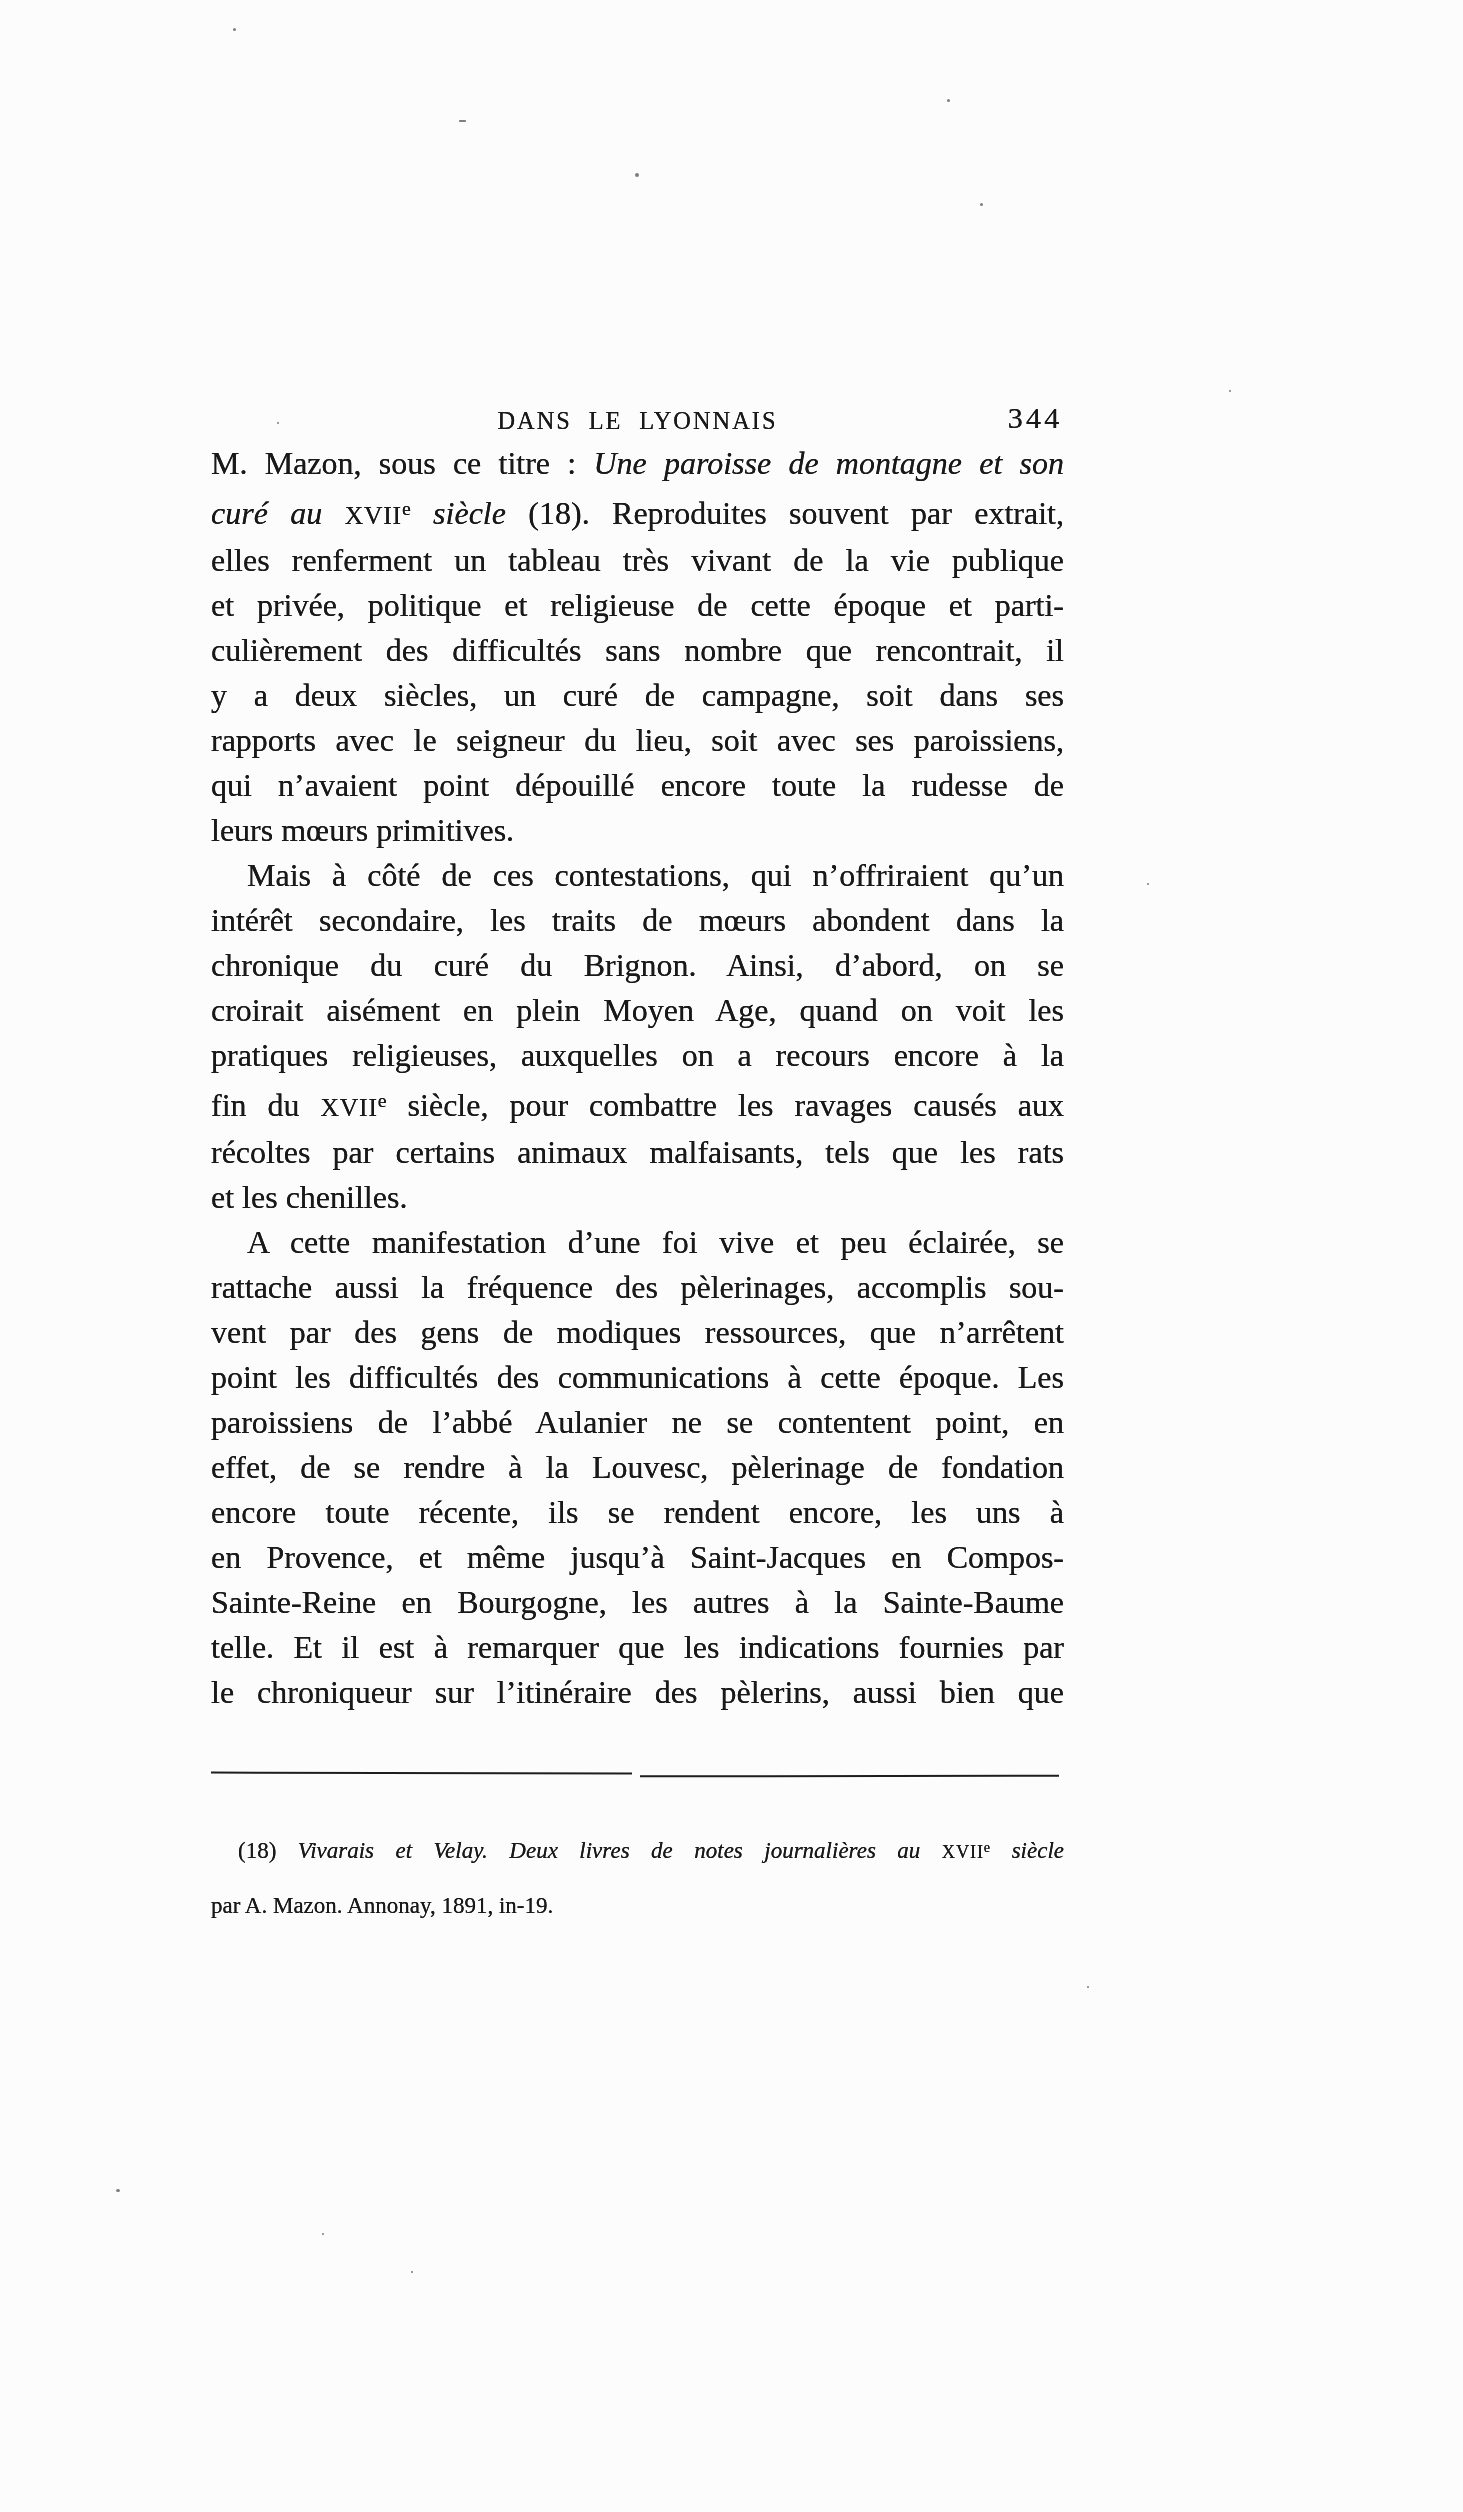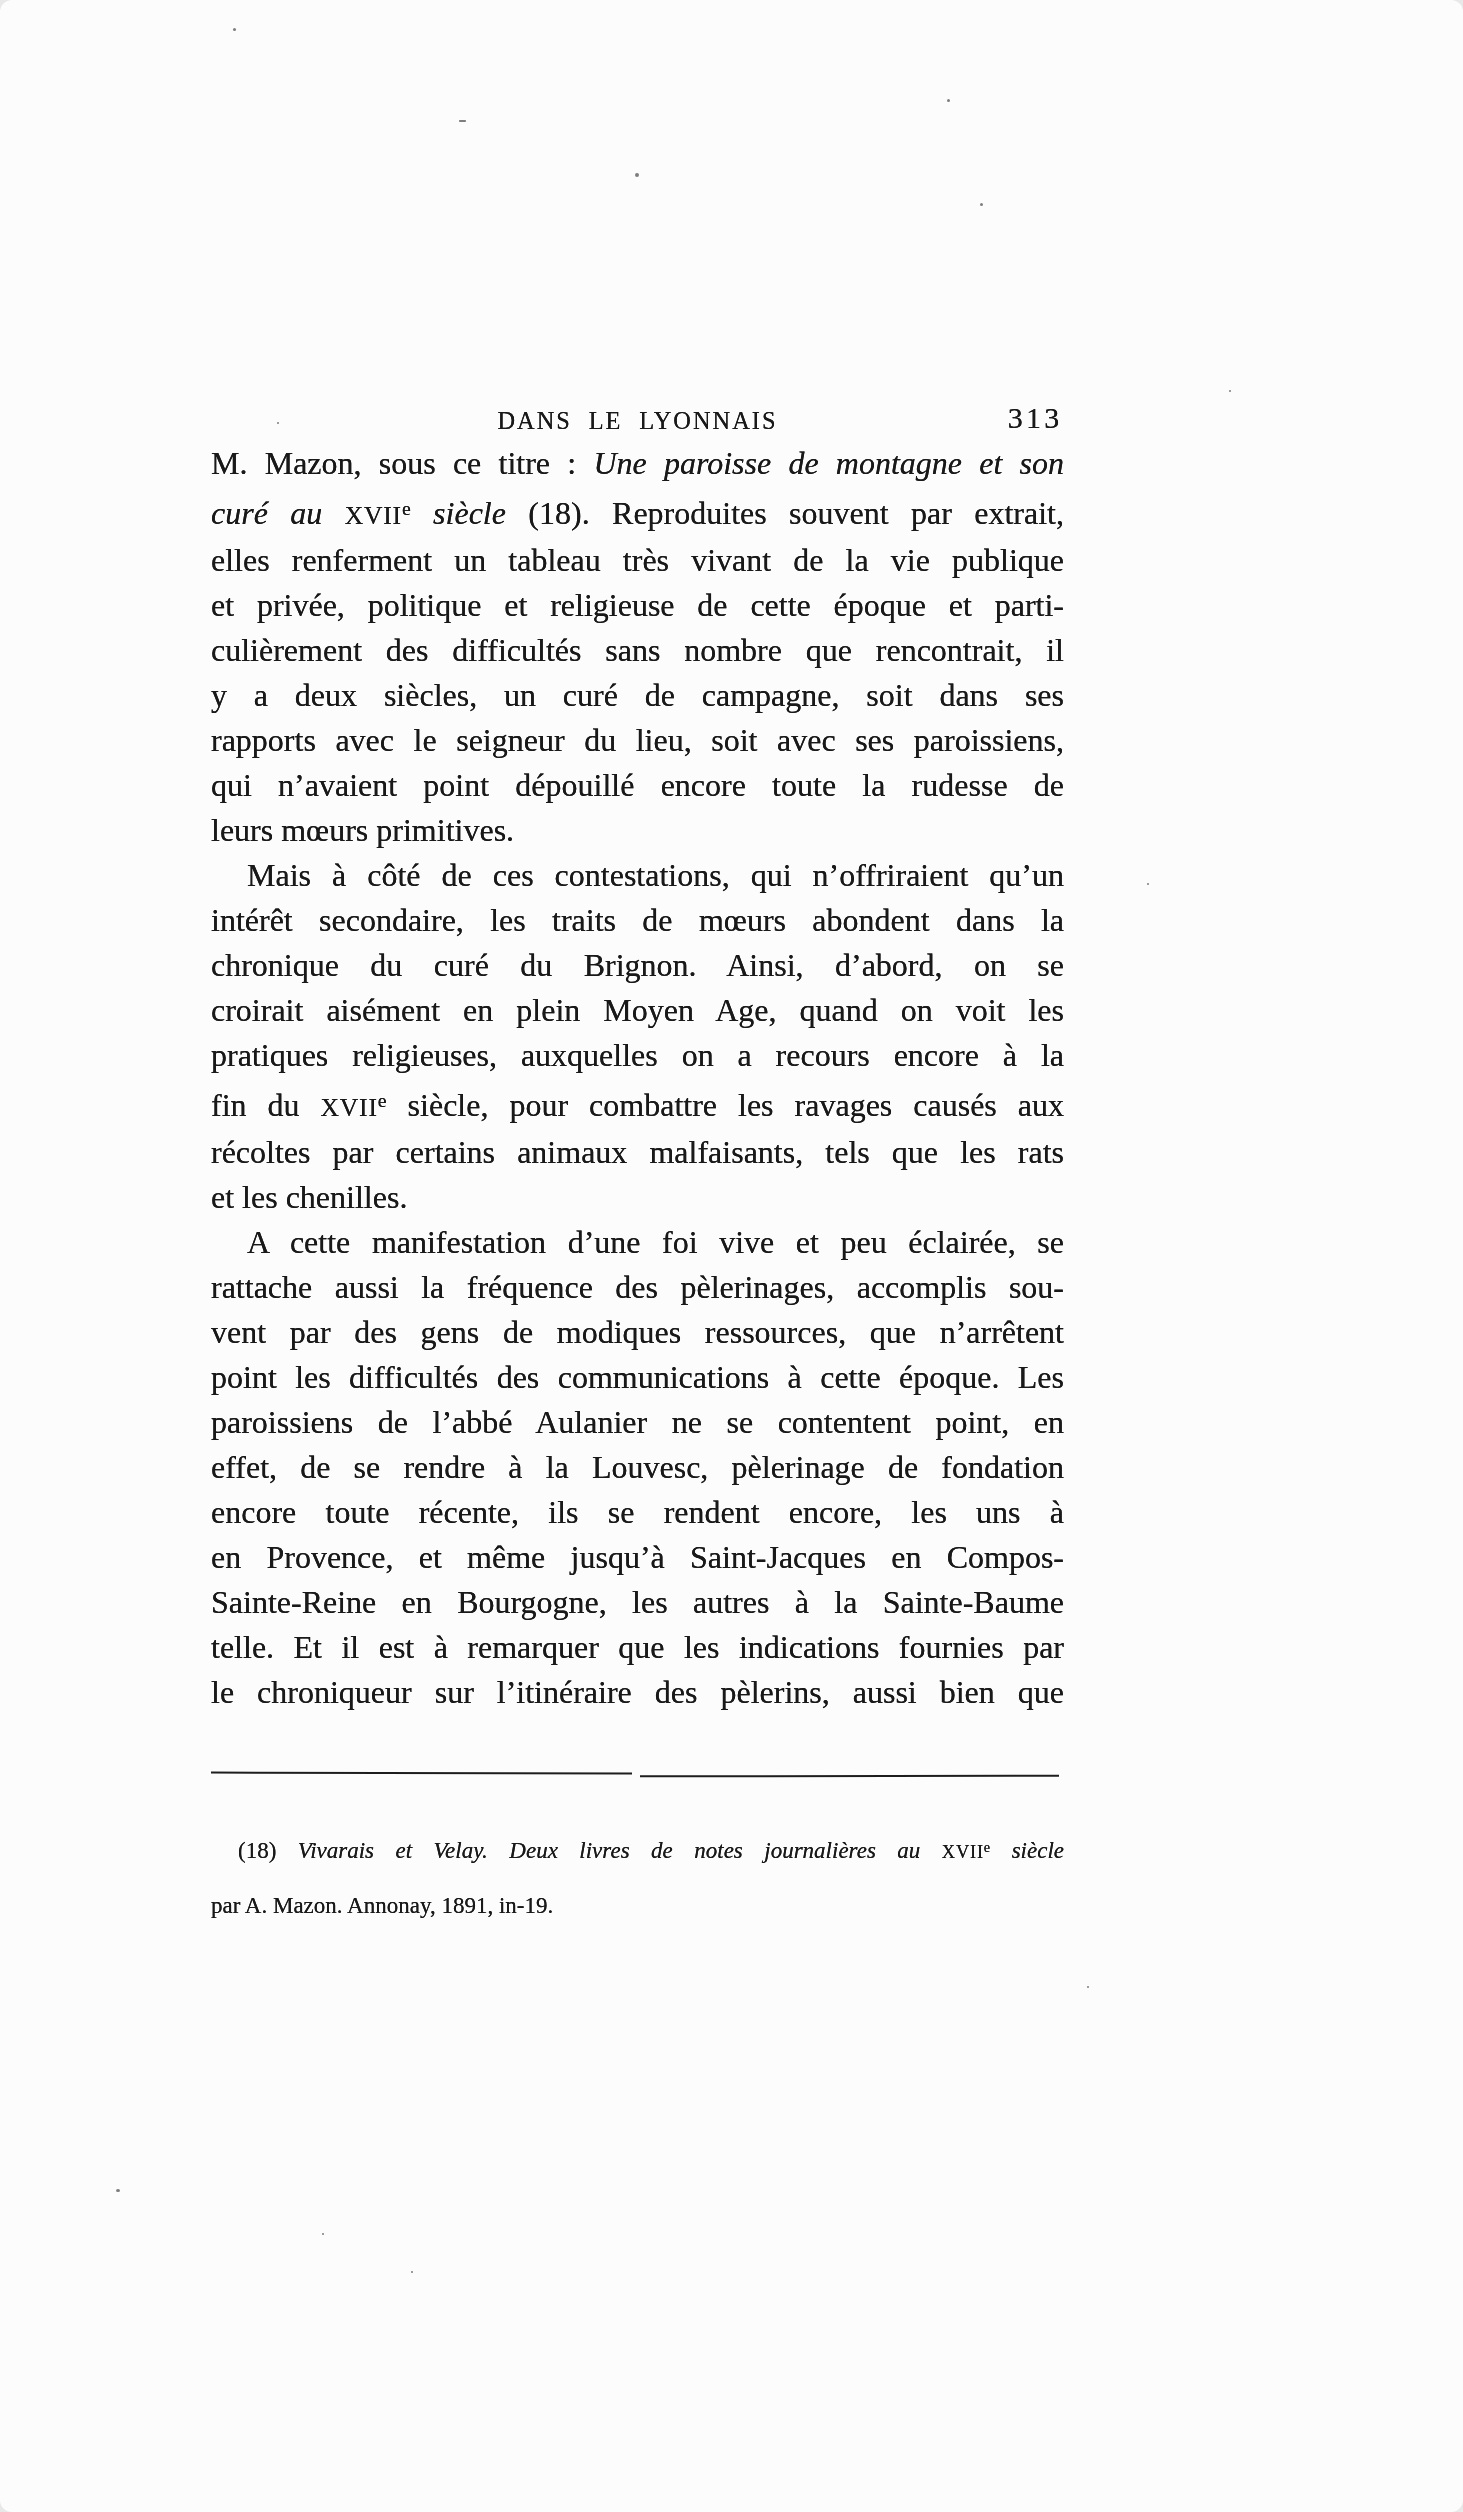--- a/index.html
+++ b/index.html
@@ -3,21 +3,20 @@
 <meta charset="utf-8">
 <style>
   html,body{margin:0;padding:0;background:#e8e8e8;}
   .page{
     position:relative;
     width:1463px;height:2512px;
     background:#fcfcfc;
     font-family:"Liberation Serif","DejaVu Serif",serif;
     color:#191919;
     overflow:hidden;
-    border-radius:12px;
   }
   
   .header{position:absolute;left:211px;top:399px;width:853px;height:55px;}
   .header-title{
     position:absolute;left:50%;top:7.9px;transform:translateX(-50%);
     font-size:24.4px;letter-spacing:2px;word-spacing:8.7px;white-space:nowrap;
     text-shadow:0 0 0.4px currentColor;
   }
   .page-number{
     position:absolute;right:1.6px;top:1.6px;
@@ -50,21 +49,21 @@
   
   .speck{position:absolute;background:#3a3a3a;border-radius:50%;opacity:.65;}
 </style>
 </head>
 <body>
 
 <div class="page">
 
   <div class="header">
     <span class="header-title">DANS LE LYONNAIS</span>
-    <span class="page-number">313</span>
+    <span class="page-number">344</span>
   </div>
 
   <div class="body-text">
       <div>
         <div class="line"><span>M. Mazon, sous ce titre : </span><span class="st-i">Une paroisse de montagne et son</span></div>
         <div class="line"><span class="st-i">curé au </span><span class="st-sc">XVII</span><span class="st-sup">e</span><span> </span><span class="st-i">siècle</span><span> (18). Reproduites souvent par extrait,</span></div>
         <div class="line"><span>elles renferment un tableau très vivant de la vie publique</span></div>
         <div class="line"><span>et privée, politique et religieuse de cette époque et parti-</span></div>
         <div class="line"><span>culièrement des difficultés sans nombre que rencontrait, il</span></div>
         <div class="line"><span>y a deux siècles, un curé de campagne, soit dans ses</span></div>

